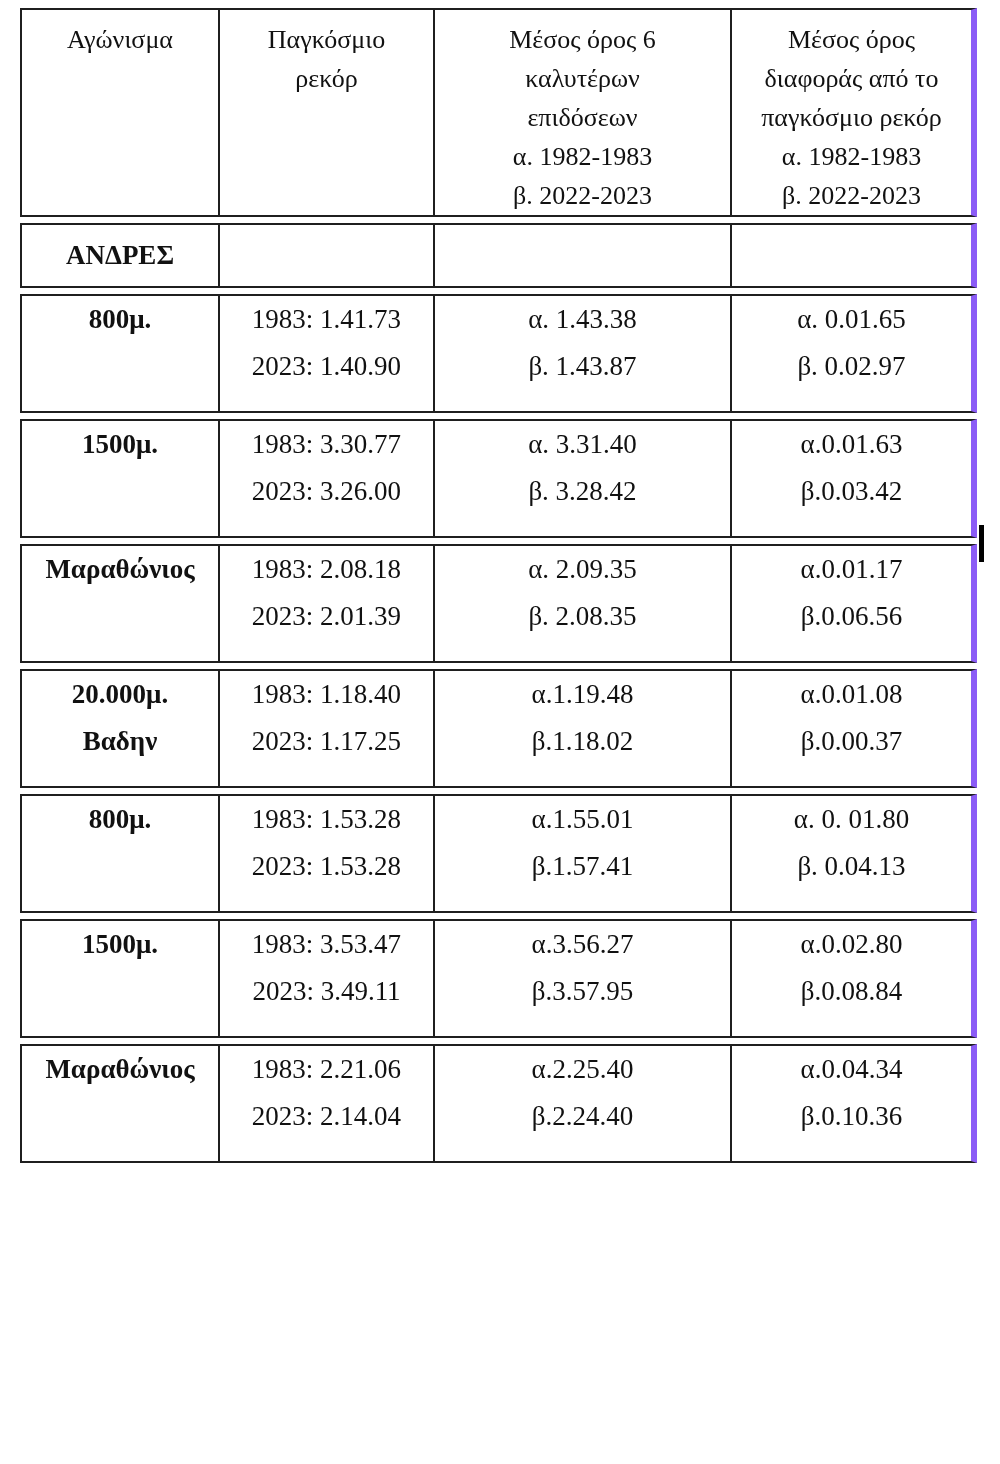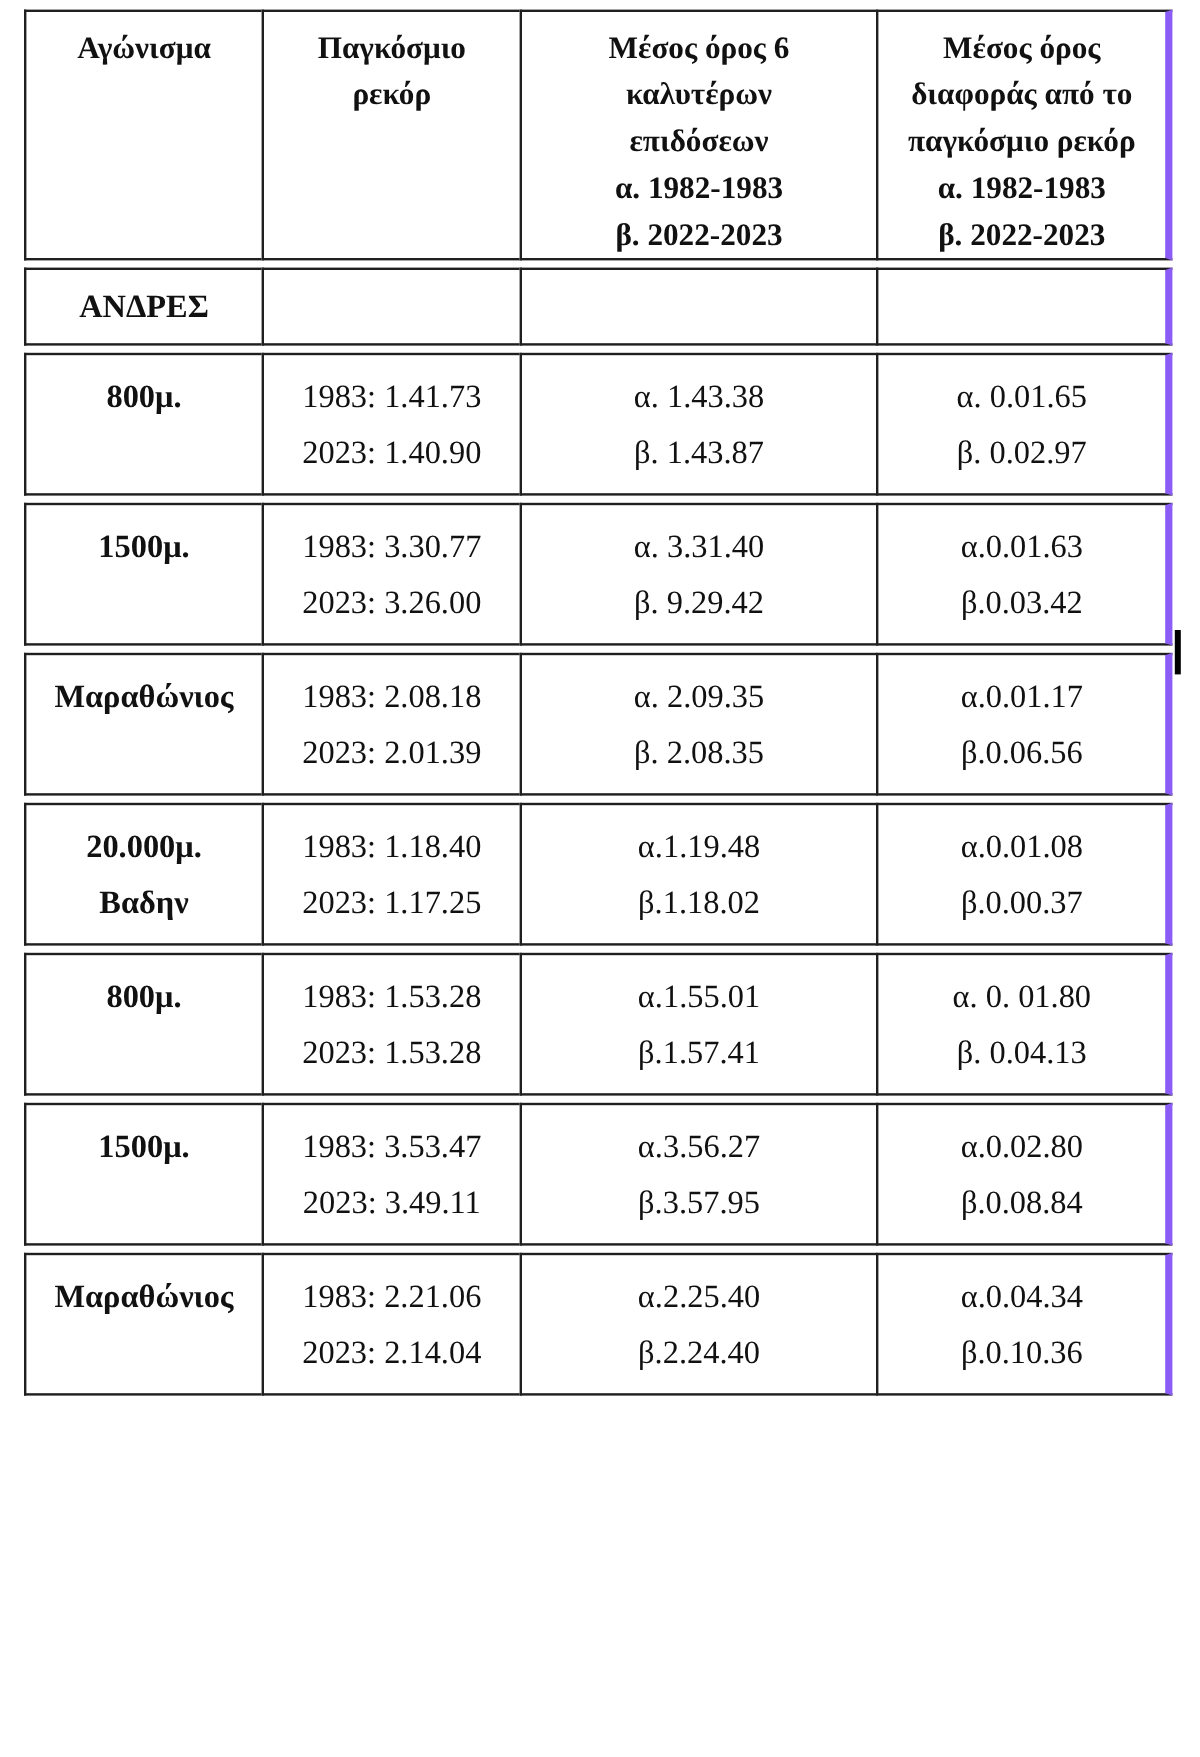--- a/index.html
+++ b/index.html
@@ -35,38 +35,37 @@
     padding: 0;
     background: #ffffff;
     overflow: hidden;
   }
   table.records td:last-child {
     border-right: 6px solid #8b5cf6;
   }
   
   tr.hdr td {
     height: 200px;
-    font-weight: bold;
+    font-weight: normal;
     font-size: 26px;
     line-height: 39px;
     padding-top: 10px;
   }
   
   tr.sec td {
     height: 65px;
     font-weight: bold;
     font-size: 27px;
     vertical-align: middle;
   }
   
   tr.data td {
     height: 119px;
     font-size: 27px;
     line-height: 47px;
-    padding-top: 11px;
   }
   tr.data td.ev {
     font-weight: bold;
   }
   td.left {
     text-align: left;
     padding-left: 6px;
     margin-top: 15px;
   }
   
@@ -144,21 +143,21 @@
     <tr class="data">
       <td class="ev">
         <div>1500μ.</div>
       </td>
       <td>
         <div>1983: 3.30.77</div>
         <div>2023: 3.26.00</div>
       </td>
       <td>
         <div>α. 3.31.40</div>
-        <div>β. 9.29.42</div>
+        <div>β. 3.28.42</div>
       </td>
       <td>
         <div>α.0.01.63</div>
         <div>β.0.03.42</div>
       </td>
     </tr>
 
 
 
     <tr class="data">

